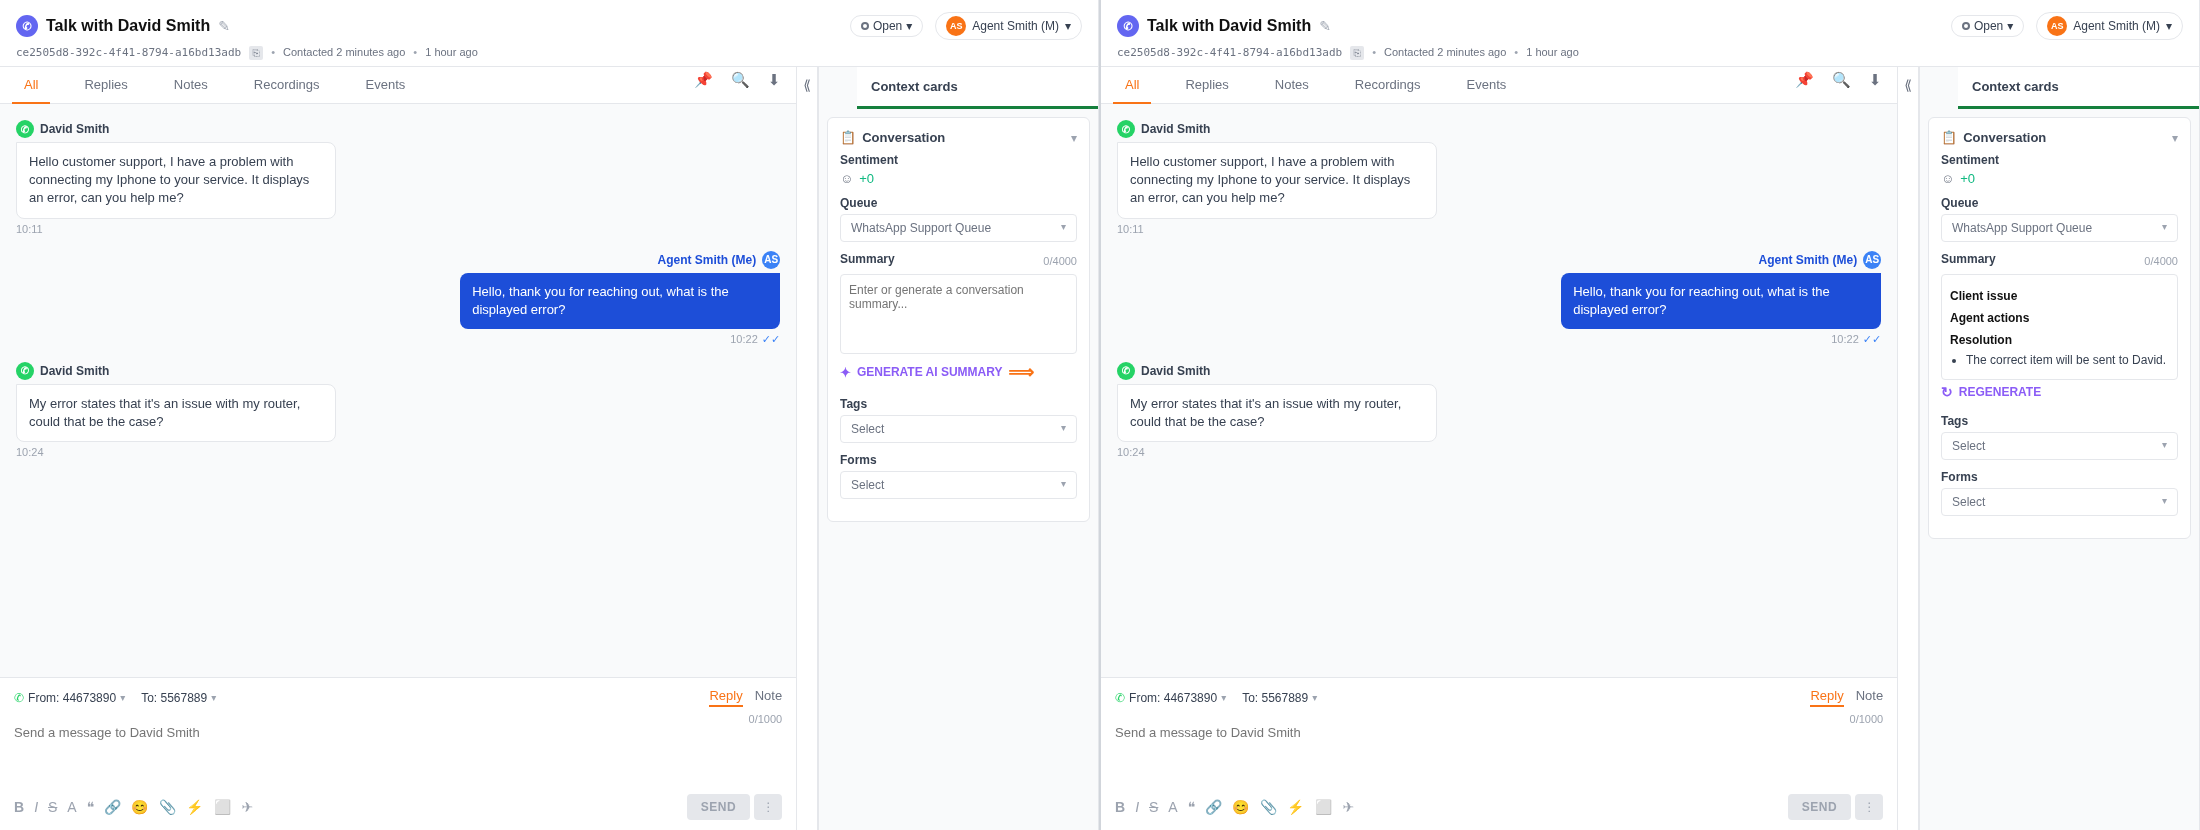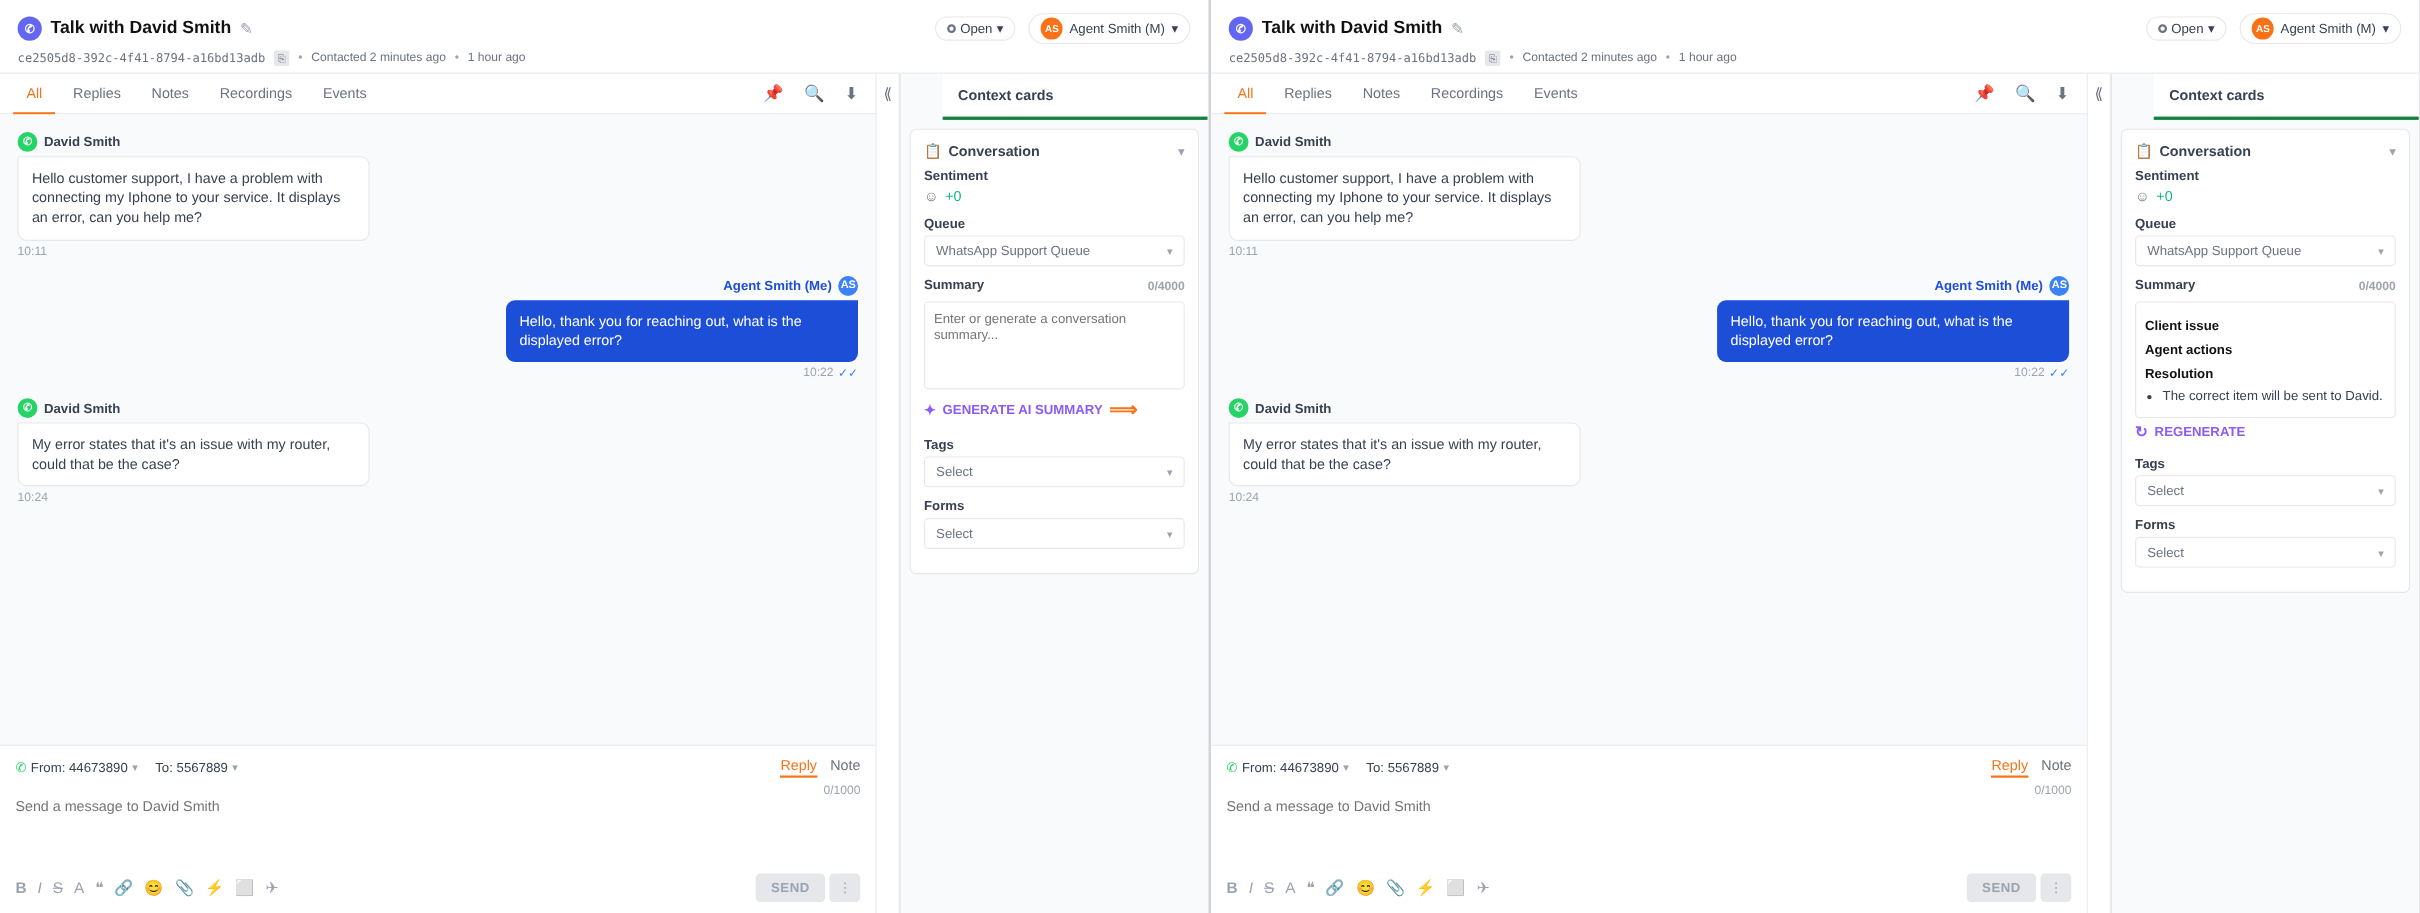--- a/index.html
+++ b/index.html
@@ -153,25 +153,25 @@
 
     .chat-area {
       flex: 1;
       display: flex;
       flex-direction: column;
       overflow: hidden;
     }
 
     .tabs-bar {
       display: flex;
-      align-items: center;
+      align-items: flex-start;
       border-bottom: 1px solid #e5e7eb;
       padding: 0 12px;
       background: #fff;
-      gap: 4px;
+      gap: 22px;
     }
 
     .tab {
       padding: 10px 12px;
       font-size: 13px;
       color: #6b7280;
       cursor: pointer;
       border-bottom: 2px solid transparent;
       margin-bottom: -1px;
     }
@@ -482,21 +482,21 @@
 
     .select-field {
       width: 100%;
       border: 1px solid #e5e7eb;
       border-radius: 4px;
       padding: 6px 10px;
       font-size: 12px;
       color: #6b7280;
       background: #fff;
       display: flex;
-      align-items: flex-end;
+      align-items: flex-start;
       justify-content: space-between;
       cursor: pointer;
     }
 
     .summary-textarea {
       width: 100%;
       border: 1px solid #e5e7eb;
       border-radius: 4px;
       padding: 8px;
       font-size: 12px;
@@ -505,21 +505,20 @@
       resize: none;
       font-family: inherit;
       outline: none;
       background: #fff;
     }
 
     .char-limit {
       font-size: 11px;
       color: #9ca3af;
       text-align: right;
-      font-weight: bold;
     }
 
     .generate-btn {
       display: flex;
       align-items: center;
       gap: 6px;
       color: #8b5cf6;
       font-size: 12px;
       font-weight: 600;
       cursor: pointer;

